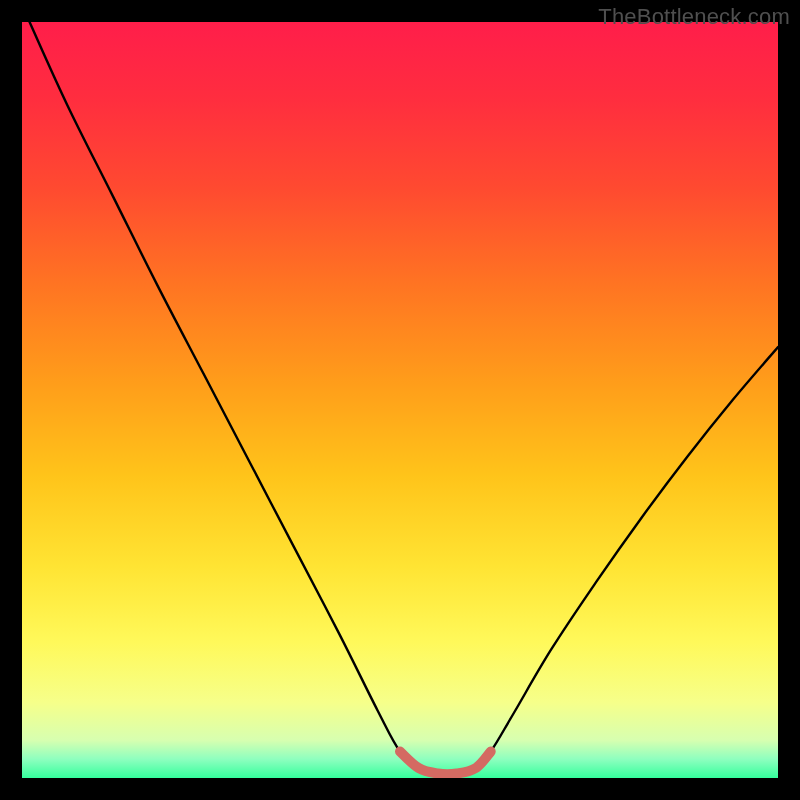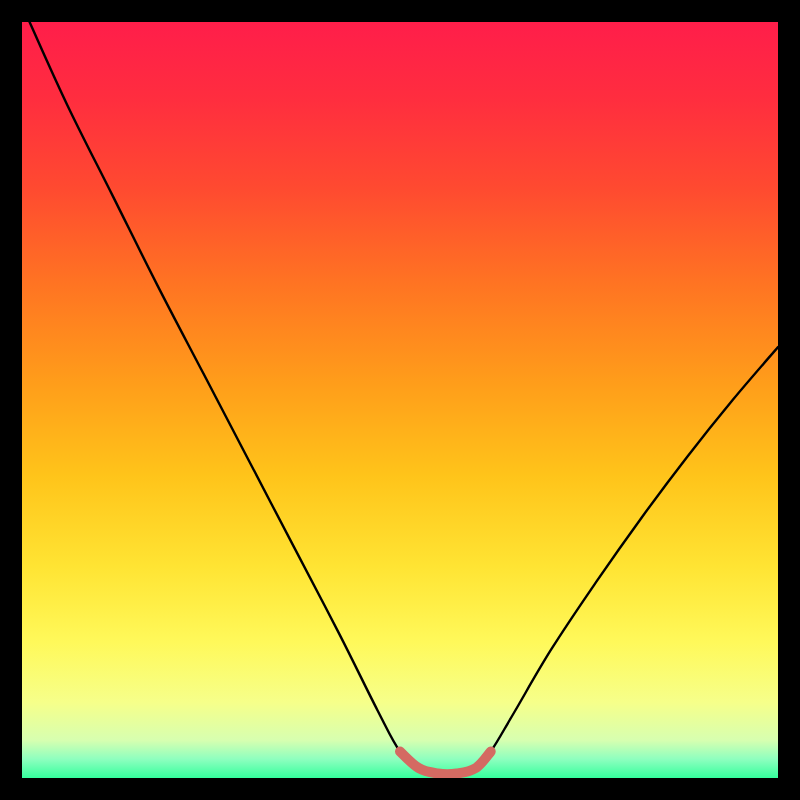--- a/index.html
+++ b/index.html
@@ -34,20 +34,21 @@
     font-weight: 400;
     letter-spacing: 0.2px;
     z-index: 5;
   }
   svg { display: block; }
 </style>
 </head>
 <body>
 
 <div class="frame">
+  <div class="watermark">TheBottleneck.com</div>
   <div class="plot">
     <svg id="chart-svg" width="756" height="756" viewBox="0 0 756 756" preserveAspectRatio="none">
       <defs>
         <linearGradient id="bg-grad" x1="0" y1="0" x2="0" y2="1">
             <stop offset="0.00%" stop-color="#ff1e4a"></stop>
             <stop offset="10.00%" stop-color="#ff2d3f"></stop>
             <stop offset="22.00%" stop-color="#ff4a30"></stop>
             <stop offset="35.00%" stop-color="#ff7522"></stop>
             <stop offset="48.00%" stop-color="#ff9e1a"></stop>
             <stop offset="60.00%" stop-color="#ffc41a"></stop>

